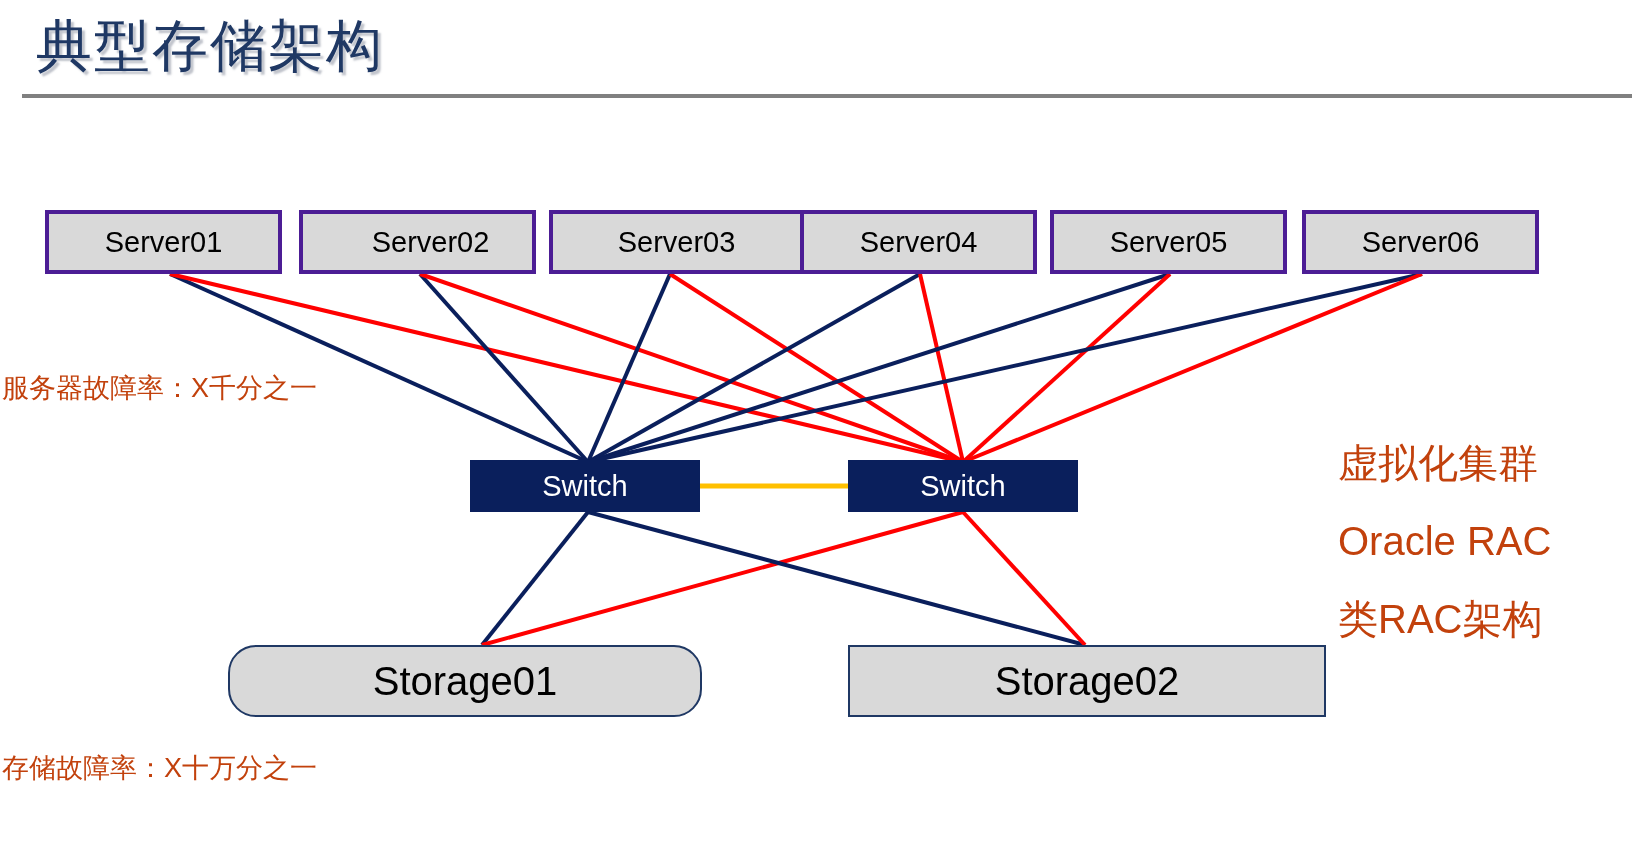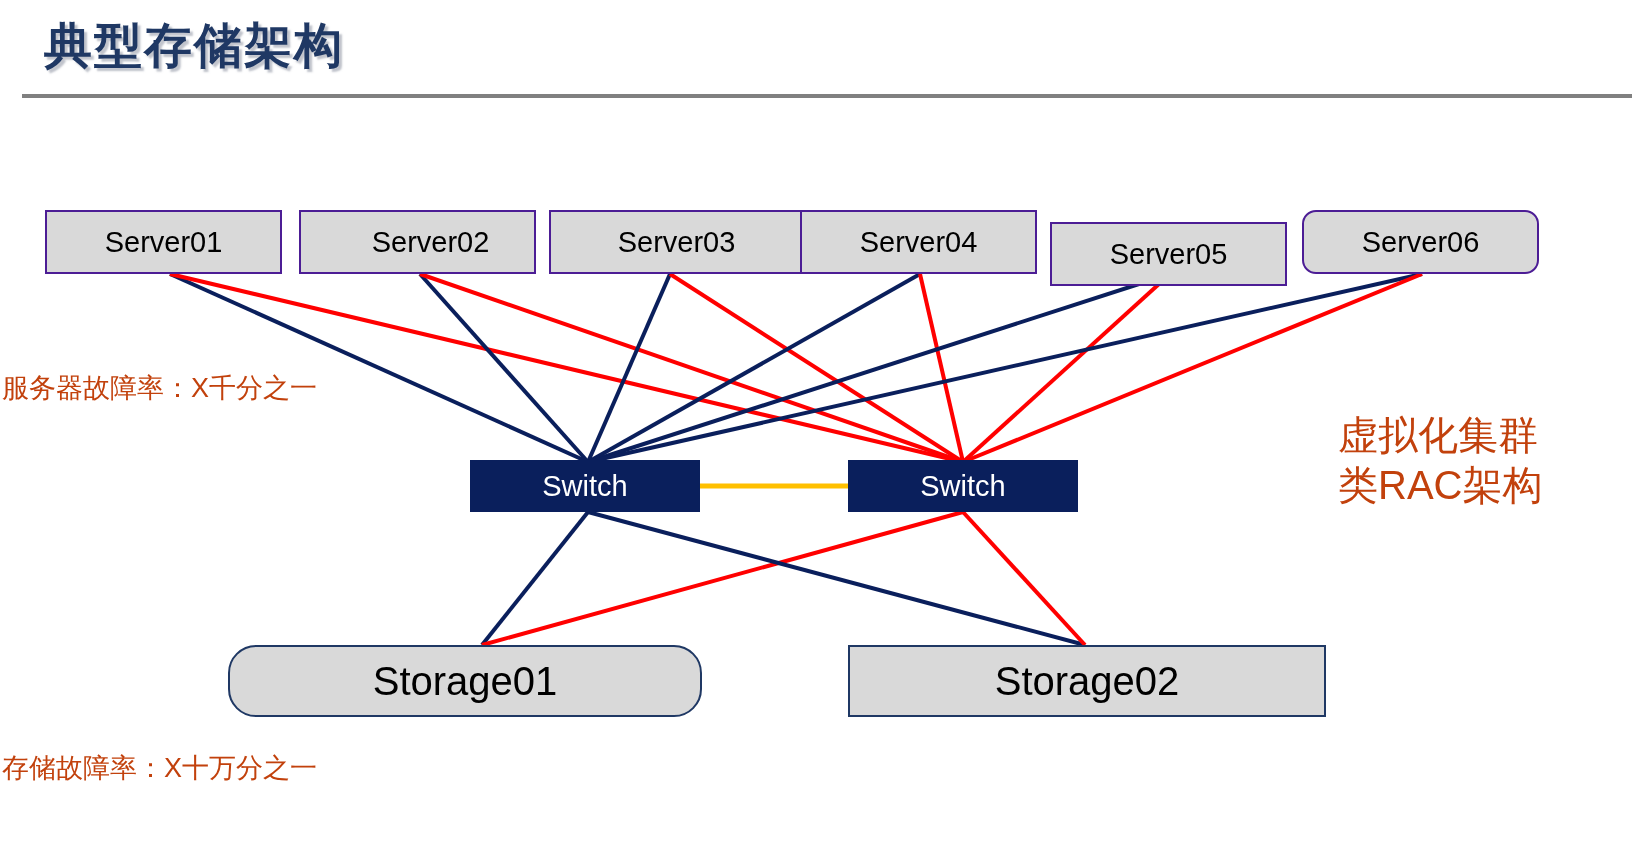--- a/index.html
+++ b/index.html
@@ -14,25 +14,25 @@
     position: relative;
     width: 1632px;
     height: 847px;
     background: #ffffff;
     overflow: hidden;
   }
 
   
   #title {
     position: absolute;
-    left: 44px;
+    left: 36px;
     top: 4px;
-    font-size: 48px;
+    font-size: 56px;
     line-height: 84px;
-    font-weight: 700;
+    font-weight: 400;
     color: #1F3864;
     letter-spacing: 2px;
     text-shadow: 3px 3px 2px rgba(140,145,160,0.55);
     white-space: nowrap;
   }
   #title-rule {
     position: absolute;
     left: 22px;
     top: 94px;
     width: 1610px;
@@ -53,21 +53,21 @@
   .node {
     position: absolute;
     box-sizing: border-box;
     display: flex;
     align-items: center;
     justify-content: center;
     text-align: center;
   }
   .node.server {
     background: #D9D9D9;
-    border: 2px solid #4c1d95;
+    border: 4px solid #4c1d95;
     font-size: 29px;
     color: #000000;
     height: 64px;
     width: 251px;
   }
   .node.switch {
     background: #0A1F5C;
     border: none;
     color: #ffffff;
     font-size: 29px;
@@ -99,21 +99,21 @@
     top: 751px;
     font-size: 27px;
     line-height: 34px;
   }
   #annot-cluster {
     left: 1338px;
     top: 410px;
     font-size: 40px;
     line-height: 50px;
   }
-  #annot-cluster div { white-space: pre; }
+  #annot-cluster div { white-space: pre; margin-top: 28px; }
 </style>
 </head>
 <body>
 
 <div id="slide">
 
   <div id="title">典型存储架构</div>
   <div id="title-rule"></div>
 
   <svg id="links" viewBox="0 0 1632 847" xmlns="http://www.w3.org/2000/svg">
@@ -142,39 +142,39 @@
       </div>
       <div class="node server" style="left: 299px; top: 210px; width: 237px; height: 64px; padding-left: 26px;">
         <span>Server02</span>
       </div>
       <div class="node server" style="left: 549px; top: 210px; width: 255px; height: 64px;">
         <span>Server03</span>
       </div>
       <div class="node server" style="left: 800px; top: 210px; width: 237px; height: 64px;">
         <span>Server04</span>
       </div>
-      <div class="node server" style="left: 1050px; top: 210px; width: 237px; height: 64px; margin-top: 12px;">
+      <div class="node server" style="left: 1050px; top: 210px; width: 237px; height: 64px;">
         <span>Server05</span>
       </div>
-      <div class="node server" style="left: 1302px; top: 210px; width: 237px; height: 64px; border-radius: 14px;">
+      <div class="node server" style="left: 1302px; top: 210px; width: 237px; height: 64px;">
         <span>Server06</span>
       </div>
       <div class="node switch" style="left: 470px; top: 460px; width: 230px; height: 52px;">
         <span>Switch</span>
       </div>
       <div class="node switch" style="left: 848px; top: 460px; width: 230px; height: 52px;">
         <span>Switch</span>
       </div>
       <div class="node storage" style="left: 228px; top: 645px; width: 474px; height: 72px; border-radius: 28px;">
         <span>Storage01</span>
       </div>
       <div class="node storage" style="left: 848px; top: 645px; width: 478px; height: 72px;">
         <span>Storage02</span>
       </div>
     </div>
 
   <div class="annot" id="annot-server-rate">服务器故障率：X千分之一</div>
 
   <div class="annot" id="annot-storage-rate">存储故障率：X十万分之一</div>
 
-  <div class="annot" id="annot-cluster"><div>虚拟化集群</div><div>类RAC架构</div></div>
+  <div class="annot" id="annot-cluster"><div>虚拟化集群</div><div>Oracle RAC</div><div>类RAC架构</div></div>
 
 </div>
 
 </body></html>

